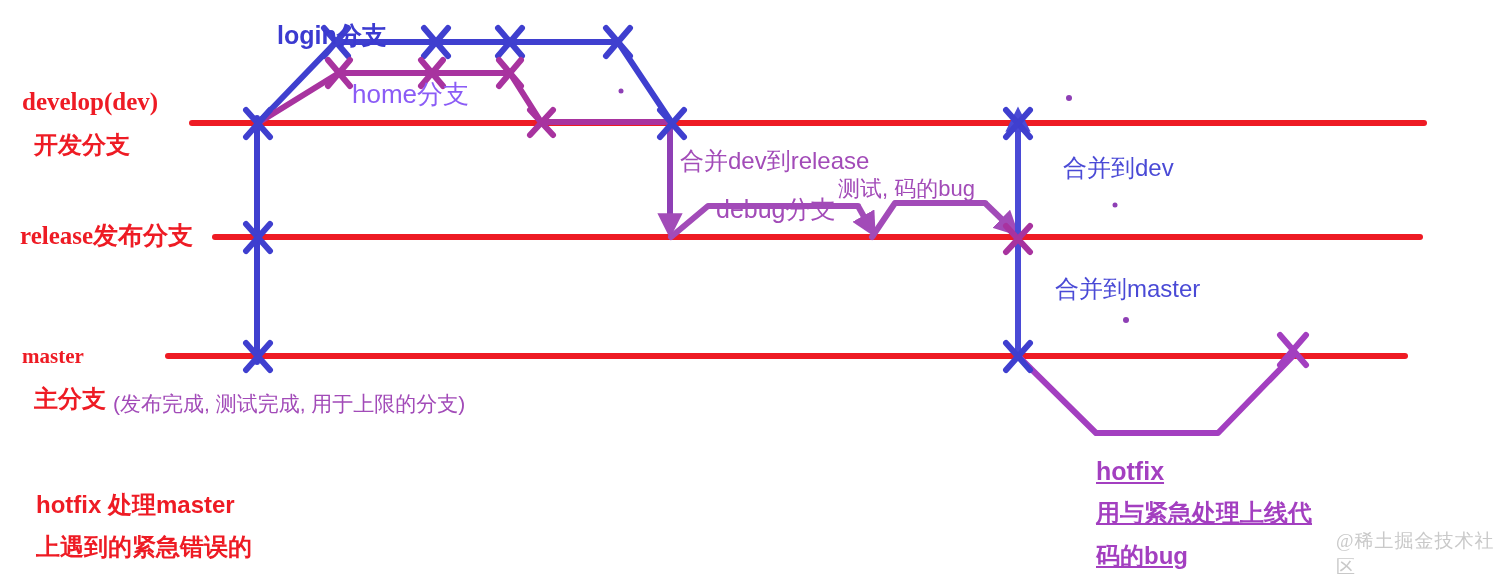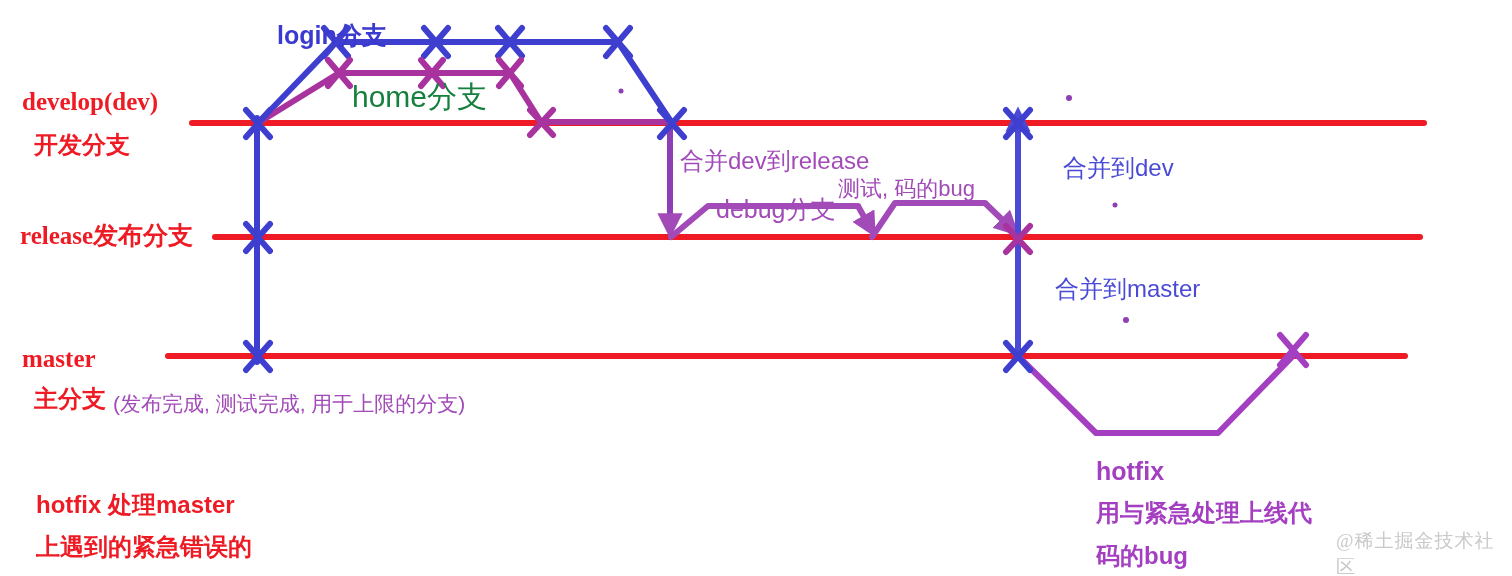--- a/index.html
+++ b/index.html
@@ -54,20 +54,21 @@
     margin-left: 21px;
   }
   .lbl-purple {
     color: #a24bb8;
     font-family: "Liberation Sans", sans-serif;
   }
   .lbl-purple-bold {
     color: #a33fc0;
     font-weight: bold;
     font-family: "Liberation Sans", sans-serif;
+    text-decoration: underline;
   }
   .watermark {
     position: absolute;
     color: #c9c9c9;
     font-size: 19px;
     font-family: "Liberation Serif", serif;
     letter-spacing: 1px;
   }
 </style>
 </head>
@@ -211,26 +212,26 @@
       <circle cx="1115" cy="205" r="2.5"></circle>
       <circle cx="1126" cy="320" r="3"></circle>
     </g>
   </svg>
 
   <div class="lbl lbl-red-bold" style="left:22px; top:88px; font-size:25px;">develop(dev)</div>
   <div class="lbl lbl-red-bold-sans" style="left:22px; top:132px; font-size:24px;">开发分支</div>
 
   <div class="lbl lbl-red-bold" style="left:20px; top:222px; font-size:25px;">release发布分支</div>
 
-  <div class="lbl lbl-red-bold" style="left:22px; top:345px; font-size:25px;">master</div>
+  <div class="lbl lbl-red-bold" style="left:22px; top:345px; font-size:21px;">master</div>
   <div class="lbl lbl-red-bold-sans" style="left:22px; top:386px; font-size:24px;">主分支</div>
   <div class="lbl lbl-purple" style="left:113px; top:392px; font-size:21px;">(发布完成, 测试完成, 用于上限的分支)</div>
 
   <div class="lbl lbl-blue-bold" style="left:277px; top:2px; font-size:25px;">login分支</div>
-  <div class="lbl" style="left:352px; top:80px; font-size:30px; color:#15803d;">home分支</div>
+  <div class="lbl" style="left:352px; top:80px; font-size:26px; color:#8b5cf6;">home分支</div>
   <div class="lbl lbl-purple" style="left:716px; top:196px; font-size:25px;">debug分支</div>
   <div class="lbl lbl-purple-bold" style="left:1096px; top:458px; font-size:25px;">hotfix</div>
 
   <div class="lbl lbl-purple" style="left:680px; top:148px; font-size:24px;">合并dev到release</div>
   <div class="lbl lbl-purple" style="left:838px; top:177px; font-size:22px;">测试, 码的bug</div>
   <div class="lbl lbl-blue" style="left:1042px; top:155px; font-size:24px;">合并到dev</div>
   <div class="lbl lbl-blue" style="left:1034px; top:276px; font-size:24px;">合并到master</div>
 
   <div class="lbl lbl-red-bold-sans" style="left:24px; top:492px; font-size:24px;">hotfix 处理master</div>
   <div class="lbl lbl-red-bold-sans" style="left:24px; top:534px; font-size:24px;">上遇到的紧急错误的</div>

